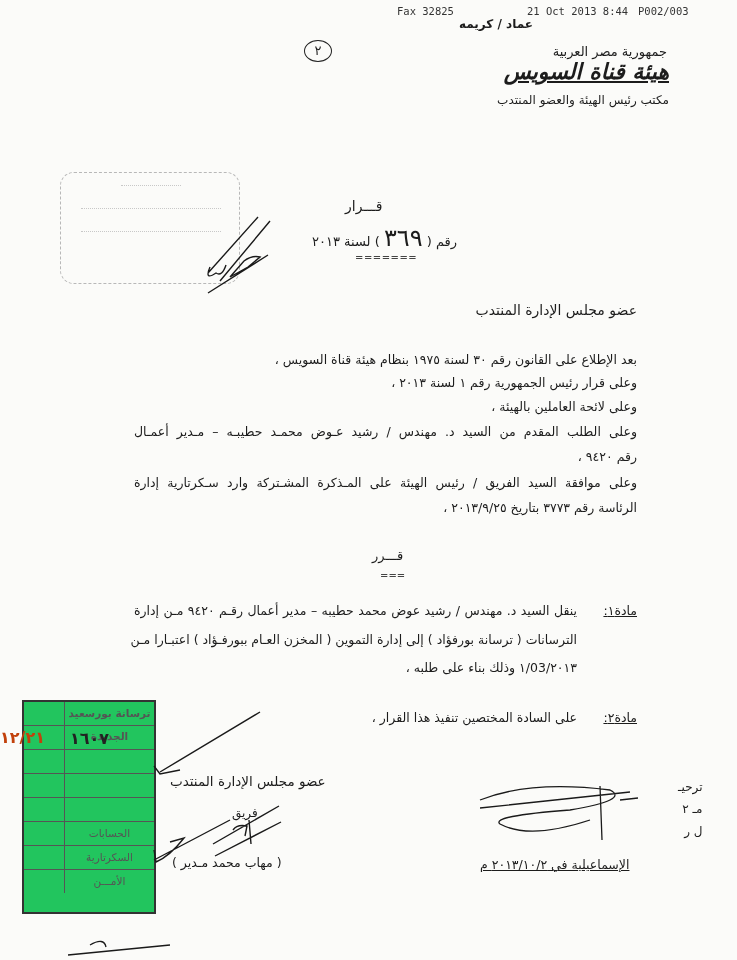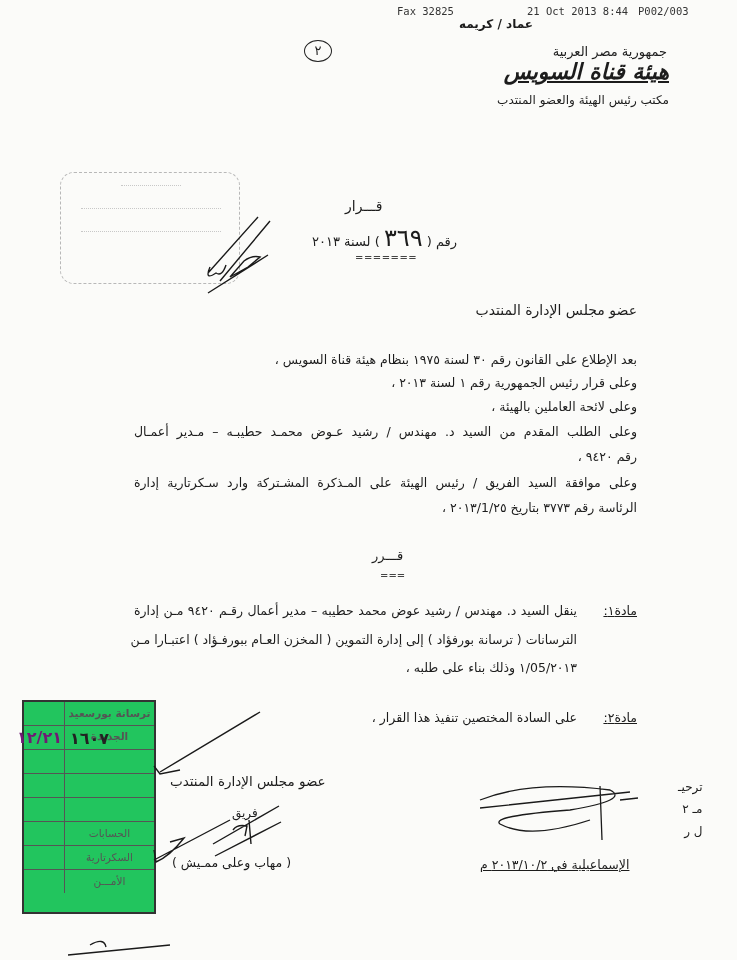--- a/index.html
+++ b/index.html
@@ -66,29 +66,29 @@
 <div class="abs" style="left:355px; top:252px; font-size:10px; color:#444; letter-spacing:0.5px;">=======</div>
 
 <div class="abs rtl" style="right:100px; top:302px; font-size:14px;">عضو مجلس الإدارة المنتدب</div>
 
 <div class="abs rtl body-line" style="top:352px;">بعد الإطلاع على القانون رقم ٣٠ لسنة ١٩٧٥ بنظام هيئة قناة السويس ،</div>
 <div class="abs rtl body-line" style="top:375px;">وعلى قرار رئيس الجمهورية رقم ١ لسنة ٢٠١٣ ،</div>
 <div class="abs rtl body-line" style="top:399px;text-align:right;">وعلى لائحة العاملين بالهيئة ،</div>
 <div class="abs rtl body-line just" style="top:424px; left:134px;">وعلى الطلب المقدم من السيد د. مهندس / رشيد عـوض محمـد حطيبـه – مـدير أعمـال</div>
 <div class="abs rtl body-line" style="top:449px;">رقم ٩٤٢٠ ،</div>
 <div class="abs rtl body-line just" style="top:475px; left:134px;">وعلى موافقة السيد الفريق / رئيس الهيئة على المـذكرة المشـتركة وارد سـكرتارية إدارة</div>
-<div class="abs rtl body-line" style="top:500px;">الرئاسة رقم ٣٧٧٣ بتاريخ ٢٠١٣/1/٢٥ ،</div>
+<div class="abs rtl body-line" style="top:500px;">الرئاسة رقم ٣٧٧٣ بتاريخ ٢٠١٣/٩/٢٥ ،</div>
 
 <div class="abs rtl" style="left:372px; top:548px; font-size:13px;">قـــرر</div>
 <div class="abs" style="left:380px; top:570px; font-size:10px; color:#444;">===</div>
 
 <div class="abs rtl underlined" style="right:100px; top:603px; font-size:12.5px;">مادة١:</div>
 <div class="abs rtl body-line just" style="top:603px; right:160px; left:134px;">ينقل السيد د. مهندس / رشيد عوض محمد حطيبه  – مدير أعمال رقـم ٩٤٢٠ مـن إدارة</div>
 <div class="abs rtl body-line just" style="top:632px; right:160px; left:134px;">الترسانات ( ترسانة بورفؤاد ) إلى إدارة التموين ( المخزن العـام ببورفـؤاد ) اعتبـارا مـن</div>
-<div class="abs rtl body-line" style="top:660px; right:160px;">٢٠١٣/05/١ وذلك بناء على طلبه ،</div>
+<div class="abs rtl body-line" style="top:660px; right:160px;">٢٠١٣/03/١ وذلك بناء على طلبه ،</div>
 
 <div class="abs rtl underlined" style="right:100px; top:710px; font-size:12.5px;">مادة٢:</div>
 <div class="abs rtl body-line" style="top:710px; right:160px;">على السادة المختصين تنفيذ هذا القرار ،</div>
 
 <div class="abs routing-stamp" style="left:22px; top:700px; width:130px; height:210px;">
   <div class="row">
       <div class="lc"></div>
       <div class="rc" style="font-weight:bold;">ترسانة بورسعيد الجديدة</div>
     </div>
   <div class="row">
@@ -114,33 +114,33 @@
   <div class="row">
       <div class="lc"></div>
       <div class="rc">السكرتارية</div>
     </div>
   <div class="row">
       <div class="lc"></div>
       <div class="rc">الأمـــن</div>
     </div>
 </div>
 <div class="abs hand" style="left:70px; top:729px; font-size:16px; font-weight:bold; color:#222;">١٦٠٧</div>
-<div class="abs hand" style="left:17px; top:728px; font-size:16px; font-weight:bold; color:#701a75;">١٢/٢١</div>
+<div class="abs hand" style="left:0; top:728px; font-size:16px; font-weight:bold; color:#c2410c;">١٢/٢١</div>
 
 <svg class="abs" style="left:150px; top:710px;" width="120" height="160">
   <path d="M110 2 L10 62 M4 56 L10 64 L30 60" stroke="#1a1a1a" stroke-width="1.4" fill="none"></path>
   <path d="M80 110 L4 150 M4 140 L6 152 Q20 146 34 128 L20 132" stroke="#1a1a1a" stroke-width="1.4" fill="none"></path>
 </svg>
 
 <div class="abs rtl" style="left:170px; top:773px; font-size:13.5px;">عضو مجلس الإدارة المنتدب</div>
 <div class="abs rtl" style="left:232px; top:806px; font-size:12px;">فريق</div>
 <svg class="abs" style="left:205px; top:800px;" width="80" height="60">
   <path d="M74 6 L8 44 M28 30 Q32 24 42 26 L40 36 M10 56 L76 22 M44 20 L46 44" stroke="#1a1a1a" stroke-width="1.4" fill="none"></path>
 </svg>
-<div class="abs rtl" style="left:172px; top:855px; font-size:12.5px;">( مهاب وعلى ممـيش )</div>
+<div class="abs rtl" style="left:172px; top:855px; font-size:12.5px;">( مهاب محمد مـدير )</div>
 
 <svg class="abs" style="left:470px; top:770px;" width="170" height="80">
   <path d="M10 30 Q60 10 140 20 Q160 30 100 40 Q20 46 30 54 Q60 70 120 50 M130 16 L132 70 M150 30 L168 28 M10 38 L160 22" stroke="#1a1a1a" stroke-width="1.3" fill="none"></path>
 </svg>
 <div class="abs rtl underlined" style="left:480px; top:857px; font-size:12.5px;">الإسماعيلية في ٢٠١٣/١٠/٢ م</div>
 
 <div class="abs rtl hand" style="left:678px; top:776px; font-size:12px; line-height:22px;">
   <div>ترحيـ</div>
   <div>مـ ٢</div>
   <div>ل ر</div>

